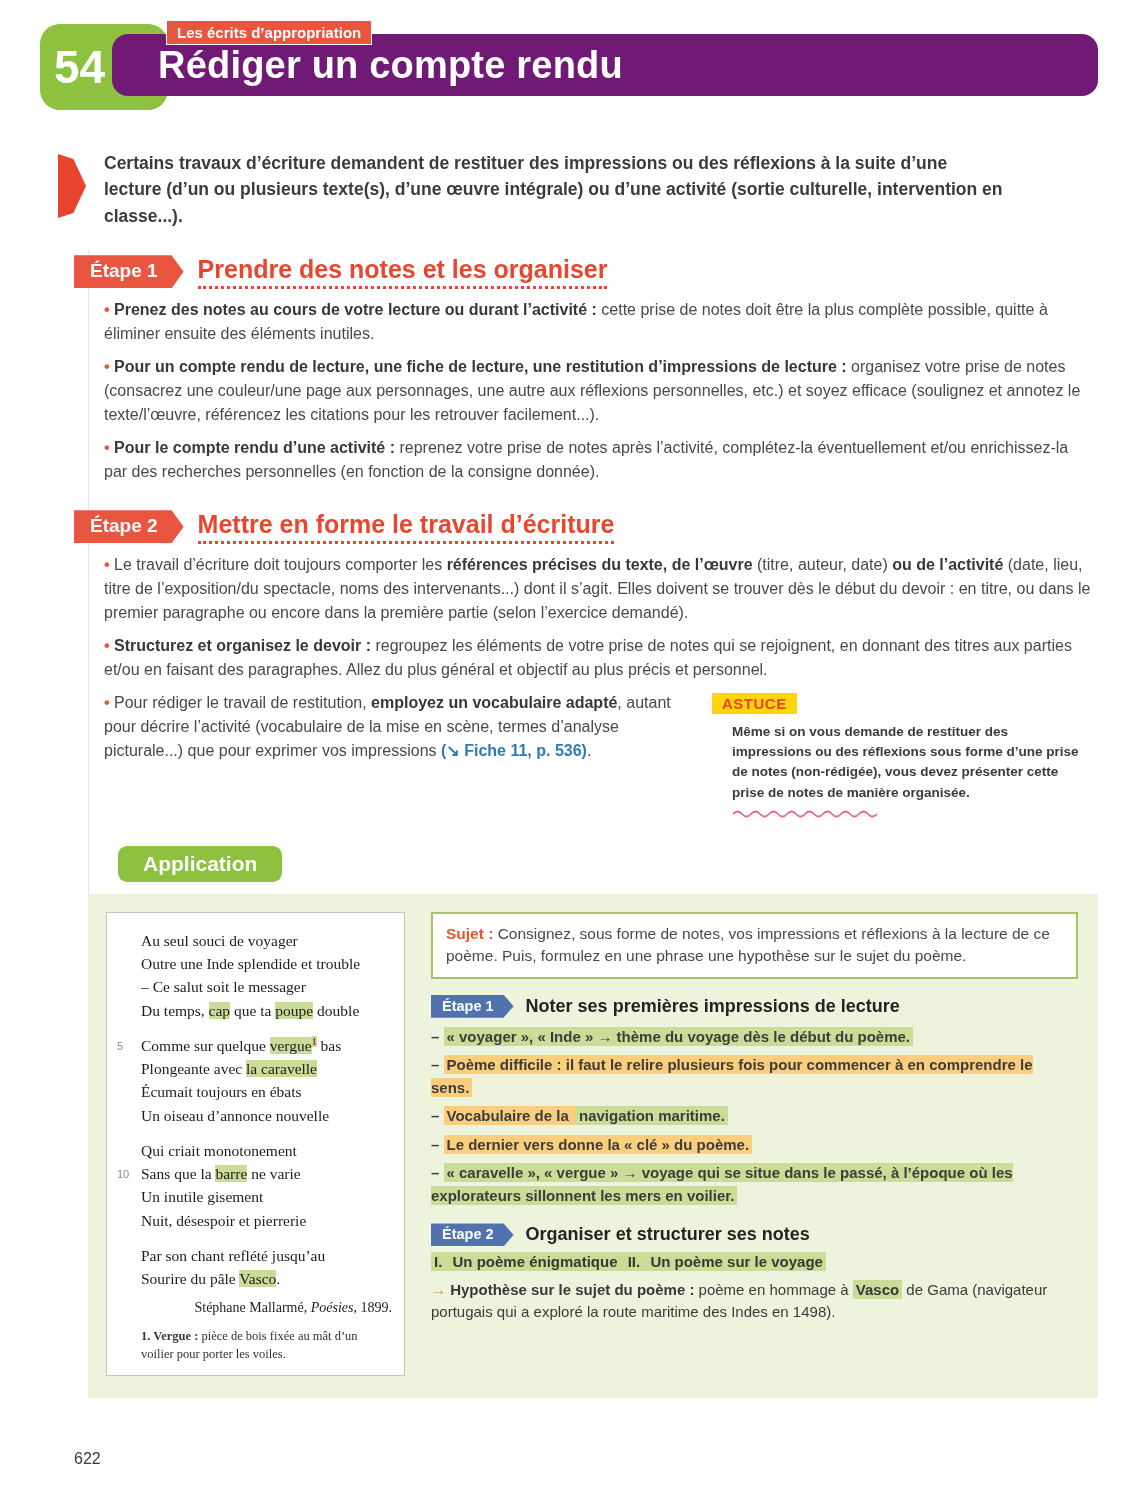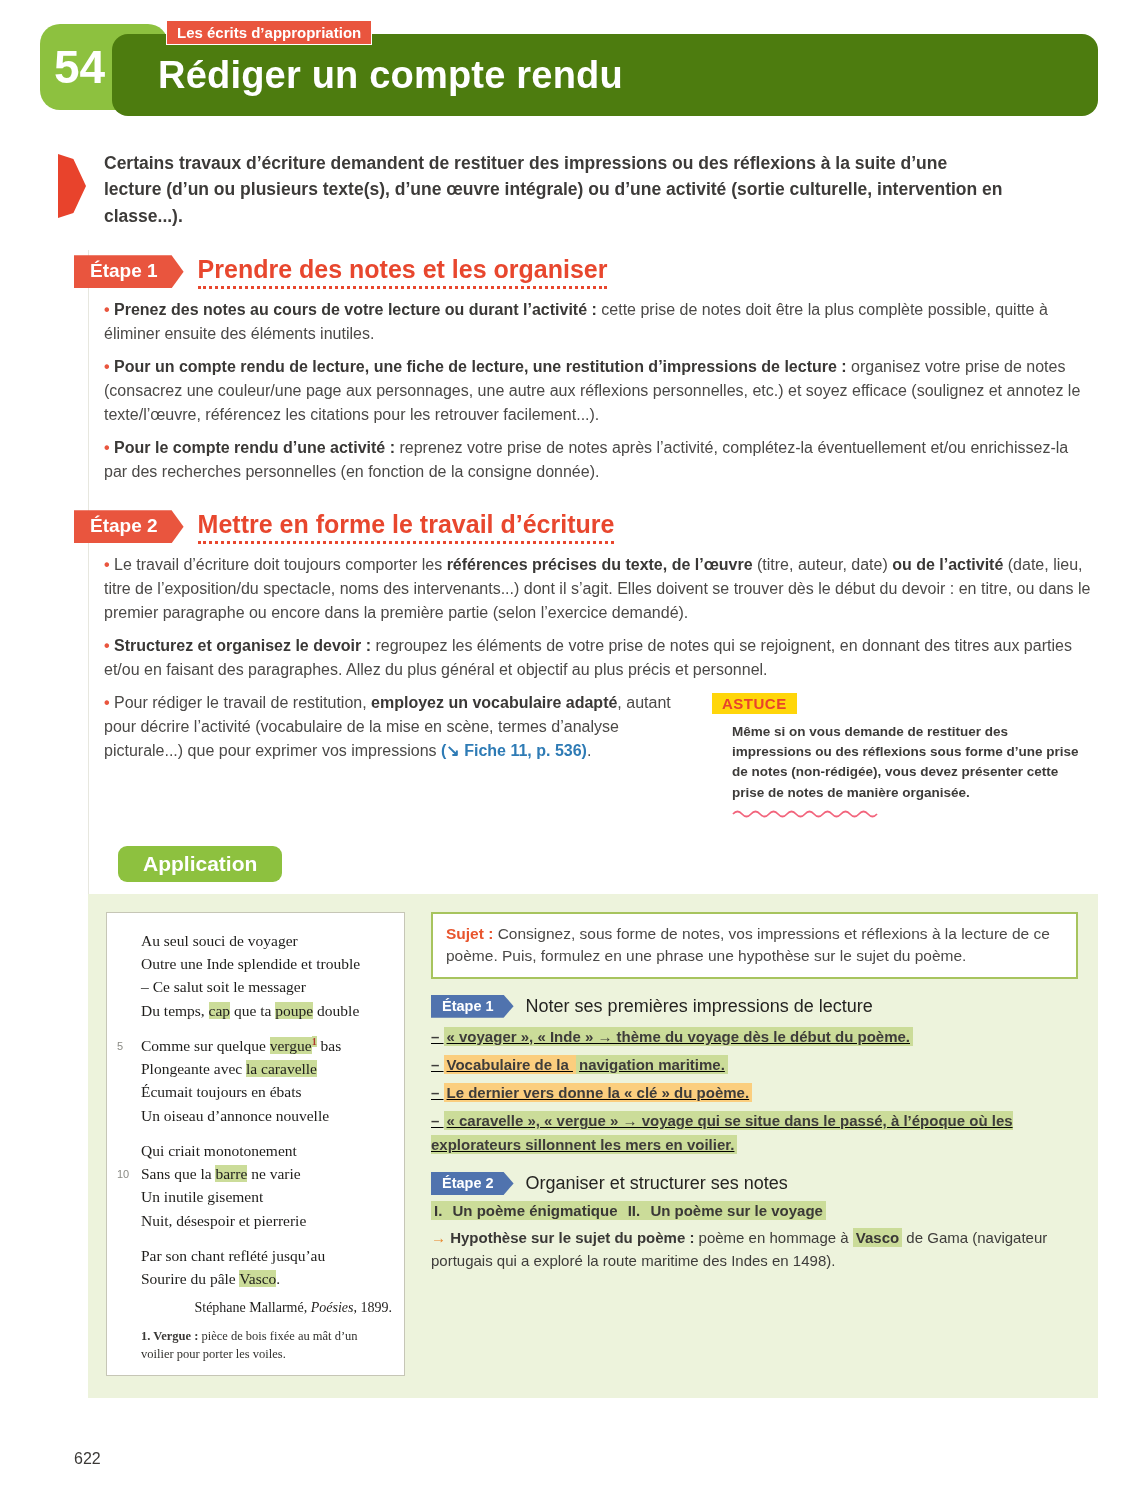--- a/index.html
+++ b/index.html
@@ -4,21 +4,21 @@
 <style>
   * { margin:0; padding:0; box-sizing:border-box; }
   html,body { background:#ffffff; }
   body { font-family:"Liberation Sans", sans-serif; }
   .page { position:relative; width:1128px; height:1500px; background:#fff; overflow:hidden; margin:0 auto; }
 
   
   .vline { position:absolute; left:88px; top:250px; height:1140px; border-left:1px solid #e7e7df; z-index:0; }
   .header { position:relative; height:128px; }
   .num-blob { position:absolute; left:40px; top:24px; width:128px; height:86px; background:#8dc13f; border-radius:20px; z-index:1; }
-  .band { position:absolute; left:112px; right:30px; top:34px; height:82px; background:#4d7c0f; border-radius:16px; z-index:2; display:flex; align-items:center; }
+  .band { position:absolute; left:112px; right:30px; top:34px; height:62px; background:#701a75; border-radius:16px; z-index:2; display:flex; align-items:center; }
   .lesson-number { position:absolute; left:54px; top:40px; z-index:3; color:#fff; font-size:46px; font-weight:700; }
   .band h1 { padding-left:46px; color:#fff; font-size:38px; font-weight:700; letter-spacing:0.2px; }
   .category { position:absolute; left:166px; top:20px; z-index:4; background:#e9553e; color:#fff; font-size:15px; font-weight:700; padding:3px 10px; border:1px solid #ffffff; }
 
   
   .intro { position:relative; margin:22px 120px 0 104px; }
   .intro-marker { position:absolute; left:-46px; top:4px; width:28px; height:64px; background:#e8432c;
                   clip-path:polygon(0 0,55% 8%,100% 50%,55% 92%,0 100%); }
   .intro-text { font-size:17.5px; font-weight:700; color:#3d3b39; line-height:1.5; }
 
@@ -62,22 +62,22 @@
   .attrib { margin-top:10px; text-align:right; font-size:14px; }
   .footnote { margin-top:12px; font-size:12.5px; line-height:1.4; color:#33322f; }
 
   .app-right { flex:1; min-width:0; }
   .sujet { background:#fff; border:2px solid #a7c45e; padding:9px 13px; font-size:15.5px; line-height:1.45; color:#4b4947; }
   .lbl { color:#e8552e; font-weight:700; }
   .app-step-head { margin-top:16px; display:flex; align-items:center; }
   .app-step-badge { display:inline-block; background:#5073ae; color:#fff; font-weight:700; font-size:14.5px;
                     padding:3px 20px 4px 11px;
                     clip-path:polygon(0 0,calc(100% - 10px) 0,100% 50%,calc(100% - 10px) 100%,0 100%); }
-  .app-step-heading { margin-left:12px; font-size:18px; font-weight:400; color:#242321; }
-  .notes { margin-top:7px;text-decoration:underline; }
+  .app-step-heading { margin-left:12px; font-size:18px; font-weight:700; color:#242321; }
+  .notes { margin-top:7px; }
   .note { font-size:15px; font-weight:700; color:#3e3c3a; line-height:1.55; margin-top:5px; }
   .note .hg, .note .ho, .s2line .hg { padding:1px 3px; }
   .s2lines { margin-top:3px; }
   .s2line { font-size:15px; color:#3e3c3a; line-height:1.5; margin-top:5px; }
   .ao { color:#e8862a; font-weight:800; }
 
   .footer-num { position:absolute; left:74px; bottom:32px; font-size:16px; color:#3b3937; }
 </style>
 </head>
 <body>
@@ -159,20 +159,21 @@
 
     <div class="app-right">
       <div class="sujet"><span class="lbl">Sujet : </span><span>Consignez, sous forme de notes, vos impressions et réflexions à la lecture de ce poème. Puis, formulez en une phrase une hypothèse sur le sujet du poème.</span></div>
 
       <div class="app-step-head">
         <span class="app-step-badge">Étape 1</span>
         <span class="app-step-heading">Noter ses premières impressions de lecture</span>
       </div>
       <div class="notes">
           <div class="note"><span>– </span><span class="hg">« voyager », « Inde » → thème du voyage dès le début du poème.</span></div>
+          <div class="note"><span>– </span><span class="ho">Poème difficile : il faut le relire plusieurs fois pour commencer à en comprendre le sens.</span></div>
           <div class="note"><span>– </span><span class="ho">Vocabulaire de la </span><span class="hg">navigation maritime.</span></div>
           <div class="note"><span>– </span><span class="ho">Le dernier vers donne la « clé » du poème.</span></div>
           <div class="note"><span>– </span><span class="hg">« caravelle », « vergue » → voyage qui se situe dans le passé, à l’époque où les explorateurs sillonnent les mers en voilier.</span></div>
         </div>
 
       <div class="app-step-head">
         <span class="app-step-badge">Étape 2</span>
         <span class="app-step-heading">Organiser et structurer ses notes</span>
       </div>
       <div class="s2lines">

